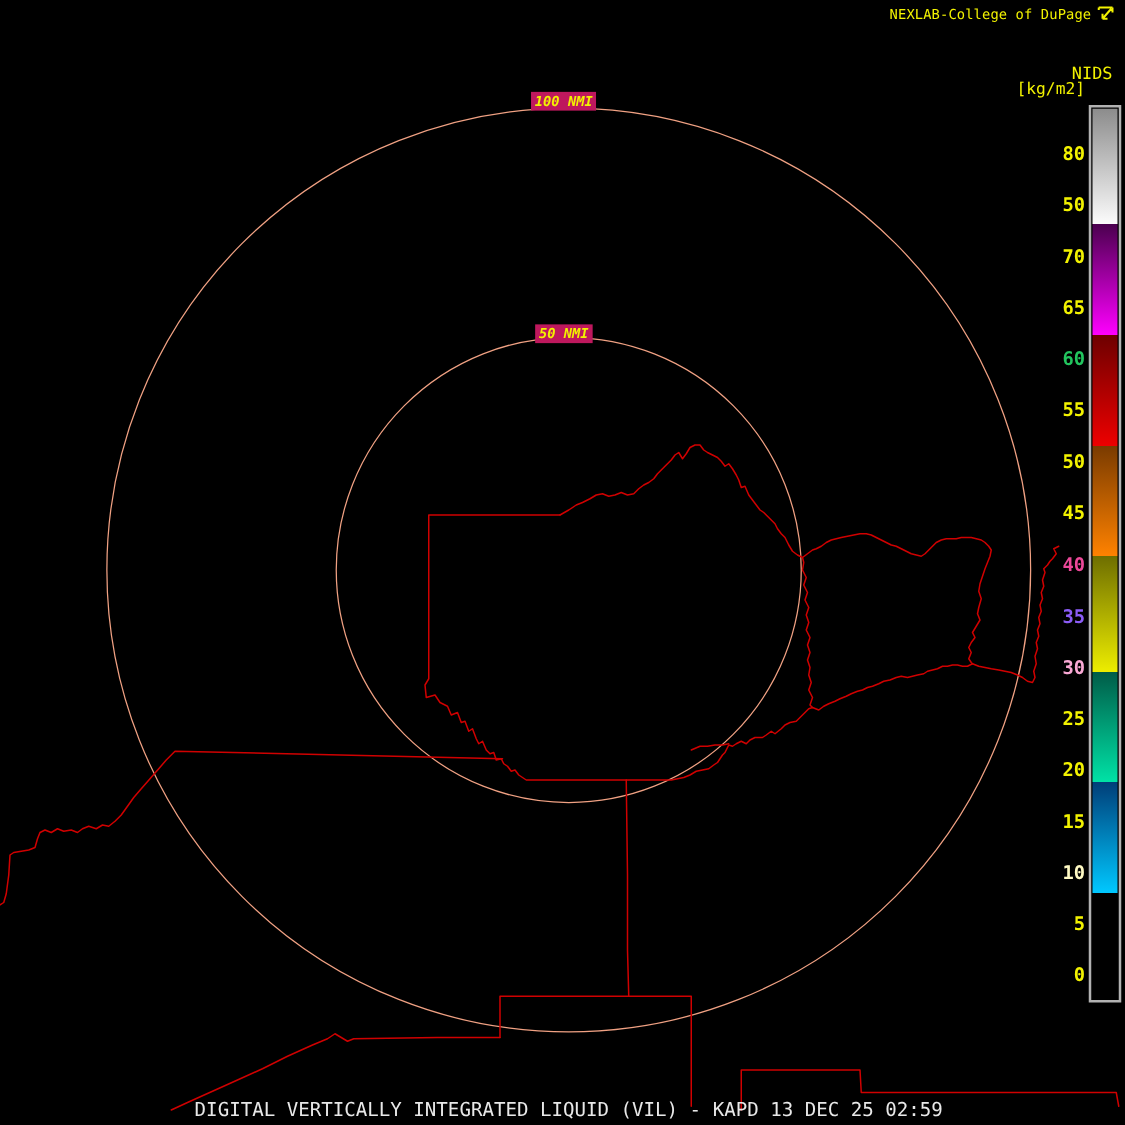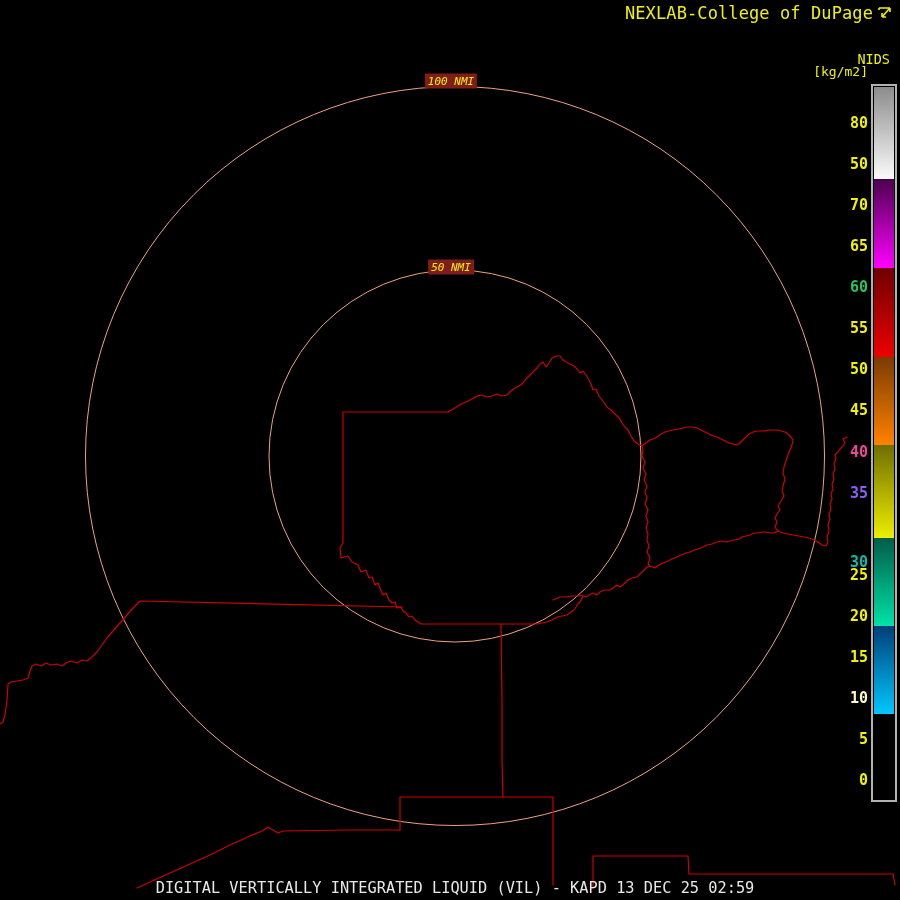--- a/index.html
+++ b/index.html
@@ -2,24 +2,24 @@
 <html><head>
 <meta charset="utf-8">
 <style>
   html,body{margin:0;padding:0;background:#000;}
   #root{position:relative;width:900px;height:900px;background:#000;overflow:hidden;
         font-family:"DejaVu Sans Mono", monospace;}
   .abs{position:absolute;}
   .yel{color:#f2f200;}
   #map-svg{position:absolute;left:0;top:0;width:900px;height:900px;}
   #title-row{top:3px;right:6px;display:flex;align-items:center;gap:3px;}
-  #title-text{font-size:17px;letter-spacing:.1px;white-space:pre;}
+  #title-text{font-size:11px;letter-spacing:.1px;white-space:pre;}
   #nids-label{top:51px;right:10px;font-size:13.5px;}
   #units-label{top:64px;right:32px;font-size:13px;}
-  .ring-label{font-style:italic;font-weight:normal;font-size:11px;background:#7f1d1d;
+  .ring-label{font-style:italic;font-weight:bold;font-size:11px;background:#be185d;
               padding:1px 3px;transform:translate(-50%,-50%);white-space:pre;}
   #colorbar-frame{left:871px;top:84px;width:26px;height:718px;border:2px solid #b2b2b2;
                   box-sizing:border-box;background:#000;}
   #colorbar-gradient{position:absolute;left:1px;top:1px;right:1px;bottom:1px;}
   .cb-tick{position:absolute;right:32px;font-size:15px;font-weight:bold;color:#f2f200;
            line-height:18px;}
   #footer-text{top:880px;left:0;width:910px;text-align:center;font-size:15.3px;
                color:#e8e8e8;line-height:16px;white-space:pre;}
   polyline,circle{fill:none;}
 </style>
@@ -69,20 +69,20 @@
 <div class="cb-tick" style="top: 114px; color: rgb(242, 242, 0);">80</div>
     <div class="cb-tick" style="top: 155.062px; color: rgb(242, 242, 0);">50</div>
     <div class="cb-tick" style="top: 196.125px; color: rgb(242, 242, 0);">70</div>
     <div class="cb-tick" style="top: 237.188px; color: rgb(242, 242, 0);">65</div>
     <div class="cb-tick" style="top: 278.25px; color: #22c55e;">60</div>
     <div class="cb-tick" style="top: 319.312px; color: rgb(242, 242, 0);">55</div>
     <div class="cb-tick" style="top: 360.375px; color: rgb(242, 242, 0);">50</div>
     <div class="cb-tick" style="top: 401.438px; color: rgb(242, 242, 0);">45</div>
     <div class="cb-tick" style="top: 442.5px; color: #ec4899;">40</div>
     <div class="cb-tick" style="top: 483.562px; color: #8b5cf6;">35</div>
-    <div class="cb-tick" style="top: 524.625px; color: #14b8a6; margin-top: 28px;">30</div>
+    <div class="cb-tick" style="top: 524.625px; color: #f9a8d4;">30</div>
     <div class="cb-tick" style="top: 565.688px; color: rgb(242, 242, 0);">25</div>
     <div class="cb-tick" style="top: 606.75px; color: rgb(242, 242, 0);">20</div>
     <div class="cb-tick" style="top: 647.812px; color: rgb(242, 242, 0);">15</div>
     <div class="cb-tick" style="top: 688.875px; color: #fef9c3;">10</div>
     <div class="cb-tick" style="top: 729.938px; color: rgb(242, 242, 0);">5</div>
     <div class="cb-tick" style="top: 771px; color: rgb(242, 242, 0);">0</div>
   </div>
 
 </body></html>

